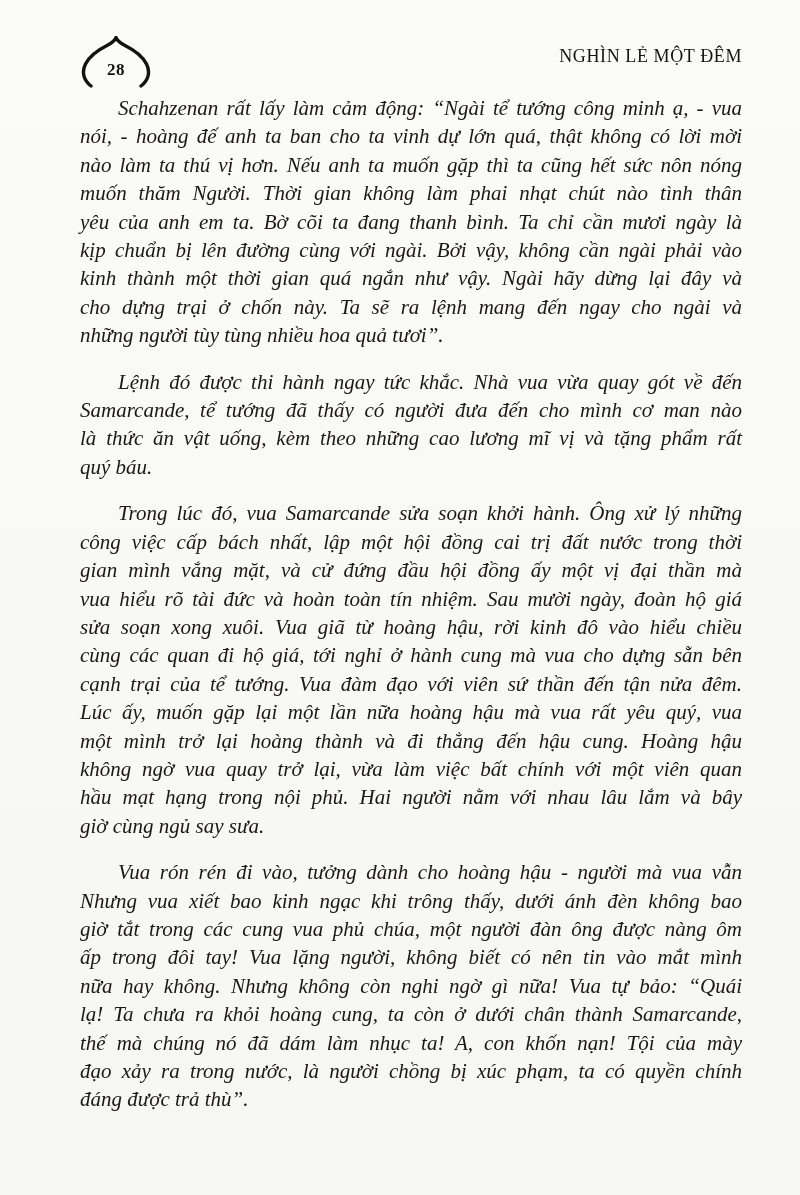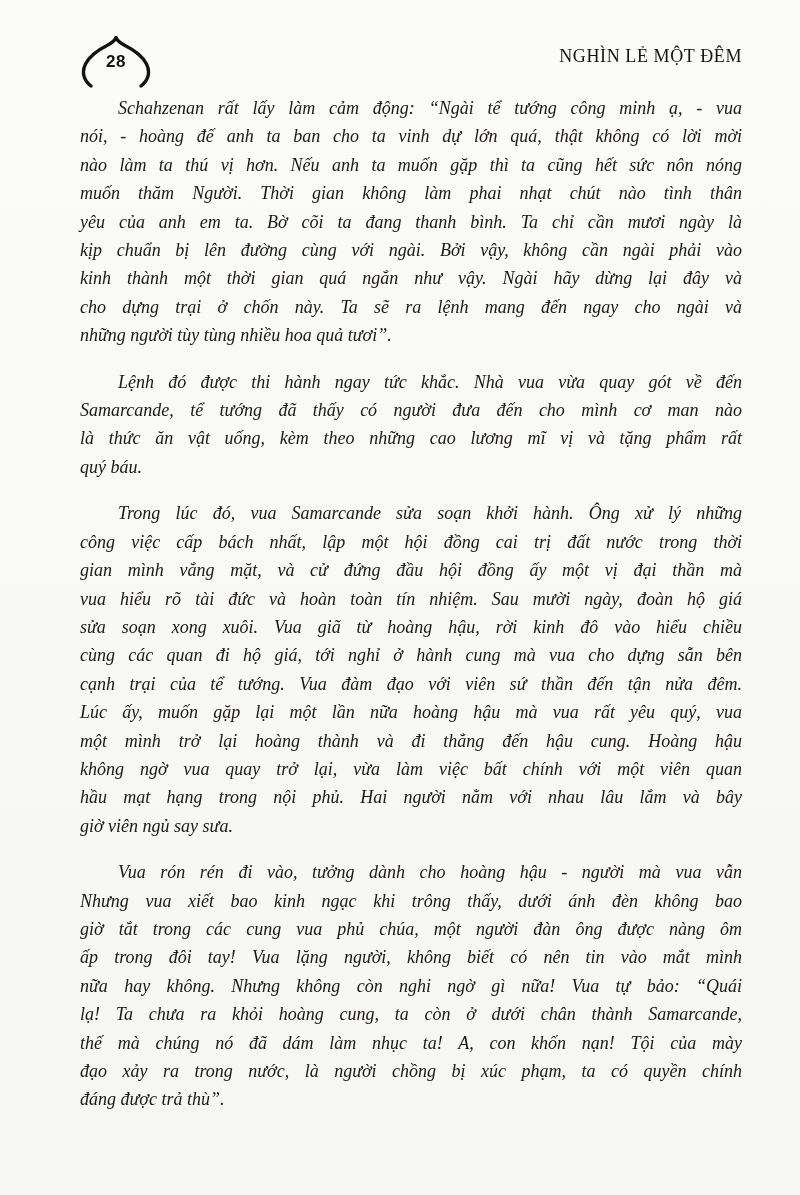--- a/index.html
+++ b/index.html
@@ -37,24 +37,24 @@
     height: 58px;
   }
   .page-badge svg {
     position: absolute;
     left: 0;
     top: 0;
   }
   .page-number {
     position: absolute;
     left: 0;
-    top: 16px;
+    top: 24px;
     width: 80px;
     text-align: center;
-    font-family: Liberation Sans, sans-serif;
+    font-family: Liberation Serif, serif;
     font-weight: bold;
     font-size: 17px;
     letter-spacing: 0.5px;
     color: #141210;
   }
   .header-title {
     position: absolute;
     top: 46px;
     right: 58px;
     font-family: "Liberation Serif", serif;
@@ -65,21 +65,21 @@
     white-space: nowrap;
   }
 
   
   .text-body {
     position: absolute;
     top: 94px;
     left: 80px;
     width: 662px;
     font-style: italic;
-    font-size: 18px;
+    font-size: 21px;
     line-height: 28.4px;
     color: #1b1815;
   }
   .paragraph + .paragraph {
     margin-top: 18px;
   }
   .line {
     display: block;
     text-align: justify;
     text-align-last: justify;
@@ -138,21 +138,21 @@
         <div class="line">công việc cấp bách nhất, lập một hội đồng cai trị đất nước trong thời</div>
         <div class="line">gian mình vắng mặt, và cử đứng đầu hội đồng ấy một vị đại thần mà</div>
         <div class="line">vua hiểu rõ tài đức và hoàn toàn tín nhiệm. Sau mười ngày, đoàn hộ giá</div>
         <div class="line">sửa soạn xong xuôi. Vua giã từ hoàng hậu, rời kinh đô vào hiểu chiều</div>
         <div class="line">cùng các quan đi hộ giá, tới nghỉ ở hành cung mà vua cho dựng sẵn bên</div>
         <div class="line">cạnh trại của tể tướng. Vua đàm đạo với viên sứ thần đến tận nửa đêm.</div>
         <div class="line">Lúc ấy, muốn gặp lại một lần nữa hoàng hậu mà vua rất yêu quý, vua</div>
         <div class="line">một mình trở lại hoàng thành và đi thẳng đến hậu cung. Hoàng hậu</div>
         <div class="line">không ngờ vua quay trở lại, vừa làm việc bất chính với một viên quan</div>
         <div class="line">hầu mạt hạng trong nội phủ. Hai người nằm với nhau lâu lắm và bây</div>
-        <div class="line last">giờ viên ngủ say sưa.</div>
+        <div class="line last">giờ cùng ngủ say sưa.</div>
       </div>
       <div class="paragraph">
         <div class="line first">Vua rón rén đi vào, tưởng dành cho hoàng hậu - người mà vua vẫn</div>
         <div class="line">Nhưng vua xiết bao kinh ngạc khi trông thấy, dưới ánh đèn không bao</div>
         <div class="line">giờ tắt trong các cung vua phủ chúa, một người đàn ông được nàng ôm</div>
         <div class="line">ấp trong đôi tay! Vua lặng người, không biết có nên tin vào mắt mình</div>
         <div class="line">nữa hay không. Nhưng không còn nghi ngờ gì nữa! Vua tự bảo: “Quái</div>
         <div class="line">lạ! Ta chưa ra khỏi hoàng cung, ta còn ở dưới chân thành Samarcande,</div>
         <div class="line">thế mà chúng nó đã dám làm nhục ta! A, con khốn nạn! Tội của mày</div>
         <div class="line">đạo xảy ra trong nước, là người chồng bị xúc phạm, ta có quyền chính</div>

